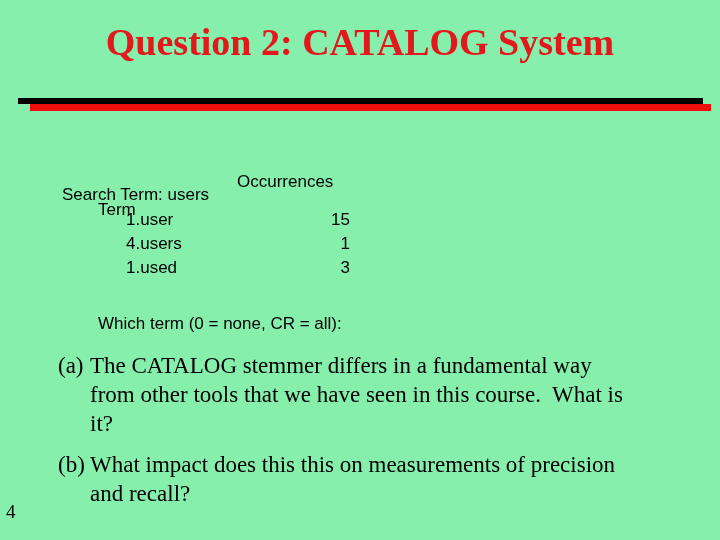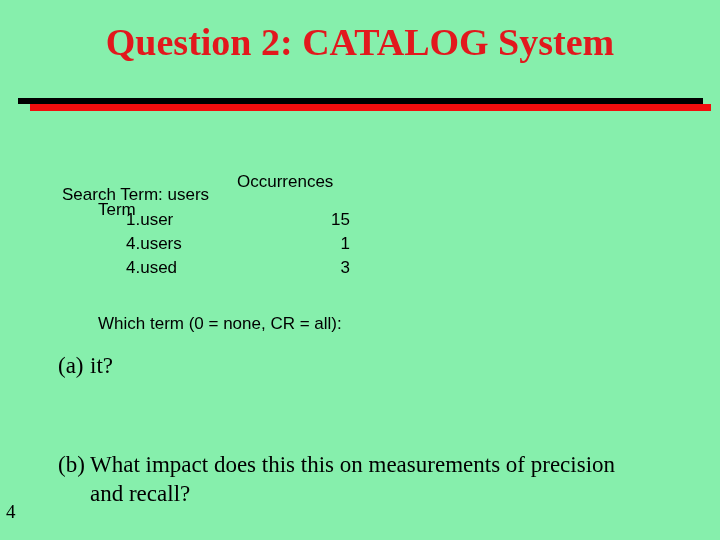--- a/index.html
+++ b/index.html
@@ -133,31 +133,33 @@
     <div class="t-rows">
       <div class="t-row">
         <span class="t-term">1.user</span>
         <span class="t-count">15</span>
       </div>
       <div class="t-row">
         <span class="t-term">4.users</span>
         <span class="t-count">1</span>
       </div>
       <div class="t-row">
-        <span class="t-term">4.used</span>
+        <span class="t-term">1.used</span>
         <span class="t-count">3</span>
       </div>
     </div>
 
     <div class="prompt">Which term (0 = none, CR = all):</div>
   </div>
 
   <div class="question q-a">
     <span class="q-label">(a)</span>
     <div class="q-lines">
+      <div class="q-line">The CATALOG stemmer differs in a fundamental way</div>
+      <div class="q-line">from other tools that we have seen in this course.  What is</div>
       <div class="q-line">it?</div>
     </div>
   </div>
 
   <div class="question q-b">
     <span class="q-label">(b)</span>
     <div class="q-lines">
       <div class="q-line">What impact does this this on measurements of precision</div>
       <div class="q-line">and recall?</div>
     </div>

